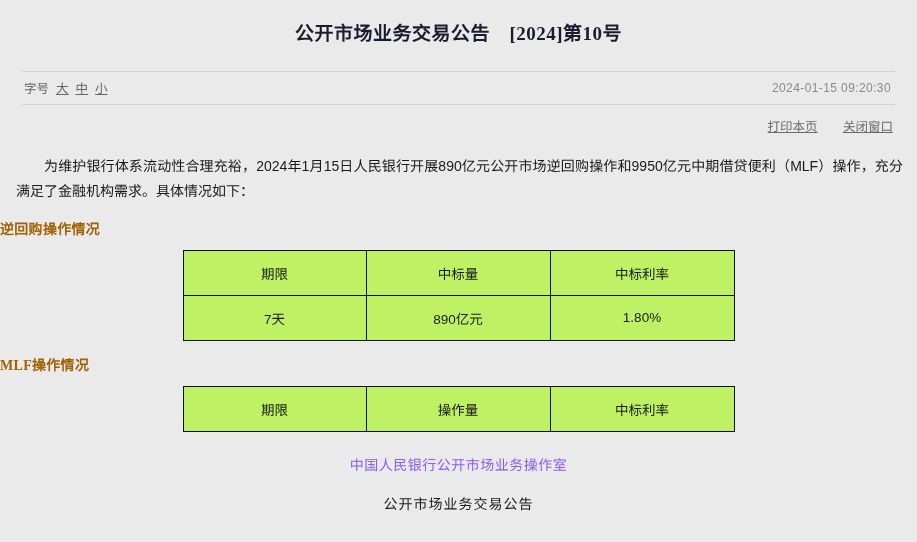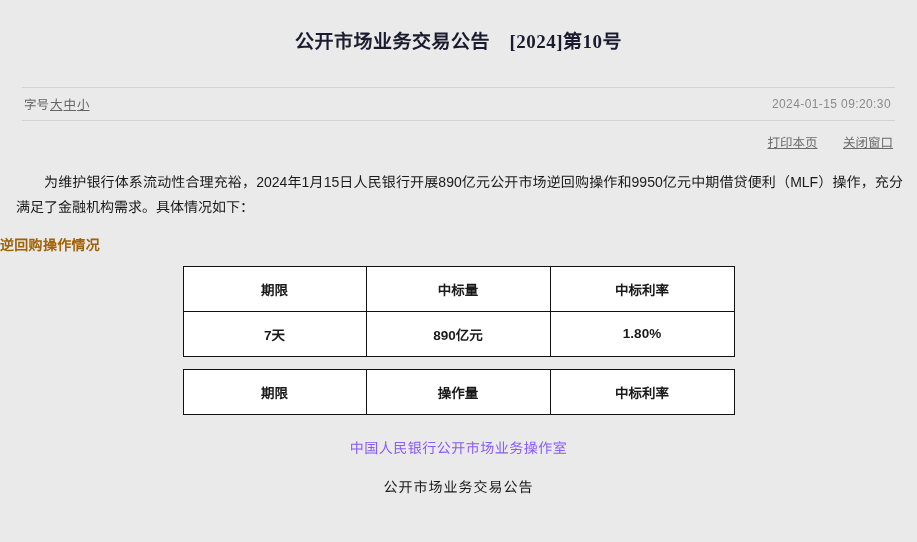--- a/index.html
+++ b/index.html
@@ -18,21 +18,21 @@
 
   .page {
     position: relative;
     width: 917px;
     height: 542px;
     box-sizing: border-box;
   }
 
   
   .doc-title {
-    margin: 14px;
+    margin: 6px;
     padding: 16px 0 18px 0;
     text-align: center;
     font-family: "Liberation Serif", "DejaVu Serif", serif;
     font-size: 19px;
     font-weight: bold;
     color: #1b1b2f;
     letter-spacing: 0.5px;
     line-height: 1.3;
   }
 
@@ -44,21 +44,21 @@
     border-top: 1px solid #d2d2d2;
     border-bottom: 1px solid #d2d2d2;
     display: flex;
     align-items: center;
     font-size: 12.5px;
     color: #666666;
   }
   .meta-fontsize {
     display: flex;
     align-items: center;
-    gap: 1px;
+    gap: 7px;
     white-space: nowrap;
     padding-left: 2px;
   }
   .meta-fontsize .fs-label {
     color: #666666;
   }
   .fs-link {
     color: #666666;
     text-decoration: underline;
     cursor: pointer;
@@ -119,22 +119,21 @@
     margin-top: 13px;
     margin-bottom: 9px;
   }
 
   
   .data-table {
     width: 524px;
     margin: 12px auto;
     border-collapse: collapse;
     table-layout: fixed;
-    background: #ffffff;
-    font-weight: bold;
+    background: #bef264;
   }
   .data-table td {
     border: 1px solid #111111;
     height: 44px;
     text-align: center;
     vertical-align: middle;
     font-size: 13.5px;
     color: #1a1a1a;
     padding: 0 4px;
   }
@@ -193,20 +192,21 @@
         <td class="col-3">中标利率</td>
       </tr>
       <tr>
         <td class="col-1">7天</td>
         <td class="col-2">890亿元</td>
         <td class="col-3">1.80%</td>
       </tr>
     </tbody>
   </table>
 
+  <div class="section-heading mlf">MLF操作情况</div>
 
   <table class="data-table">
     <tbody>
       <tr>
         <td class="col-1">期限</td>
         <td class="col-2">操作量</td>
         <td class="col-3">中标利率</td>
       </tr>
     </tbody>
   </table>

